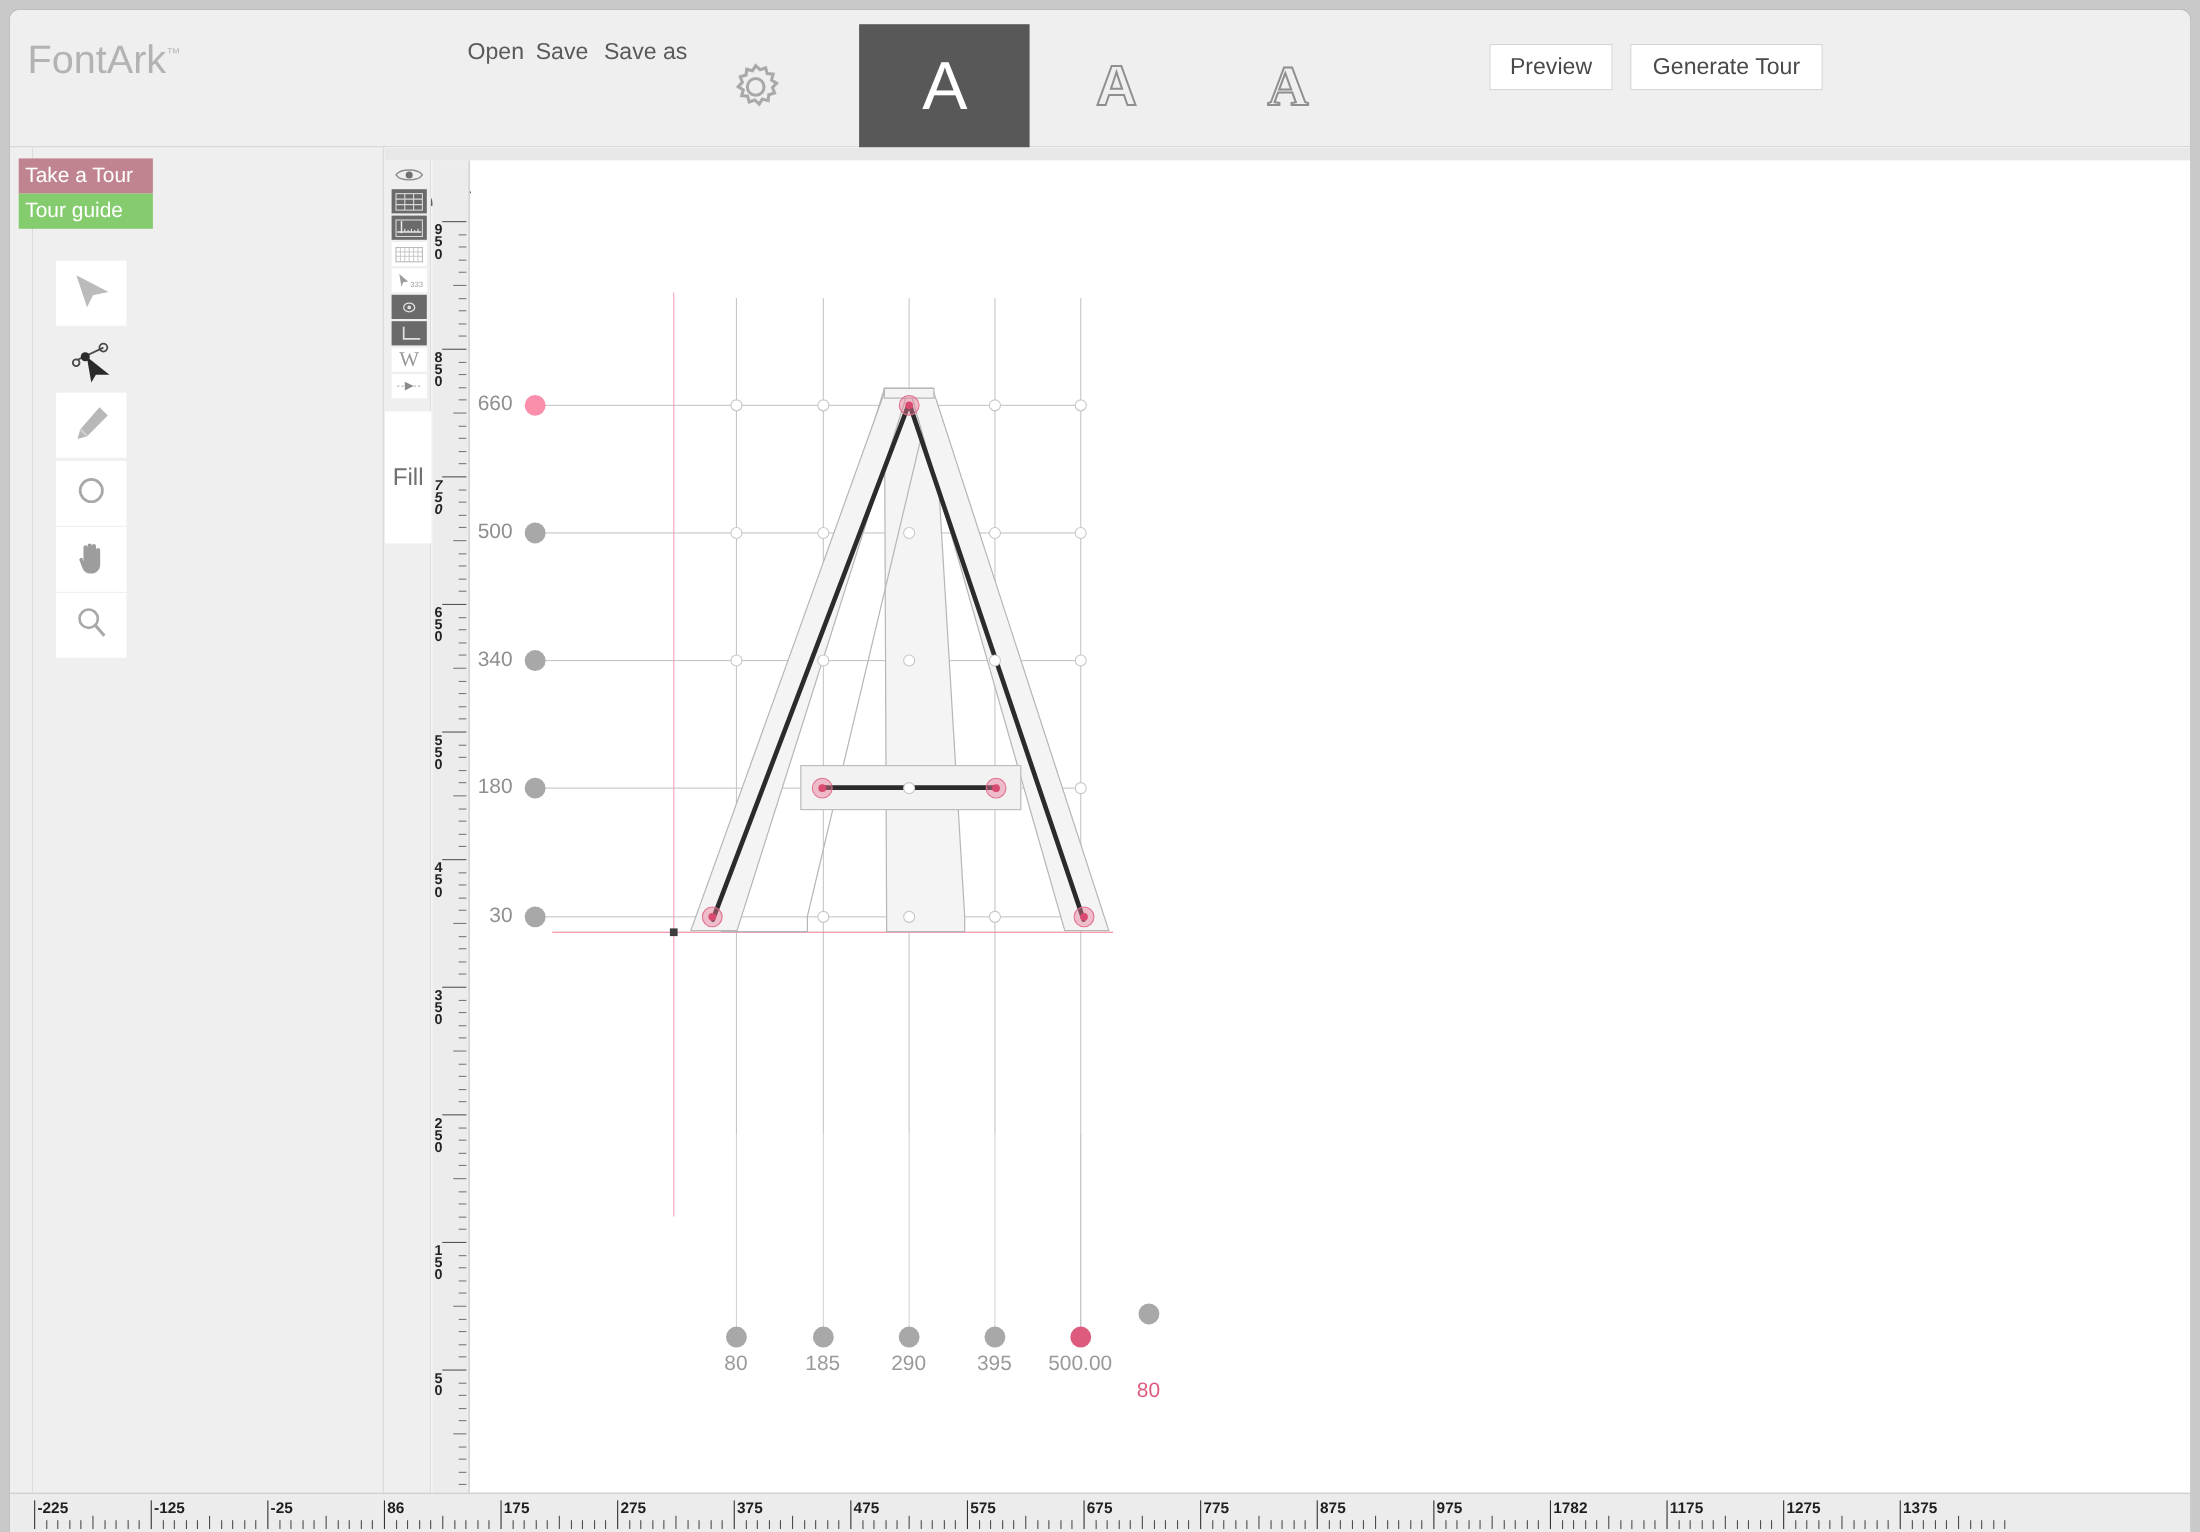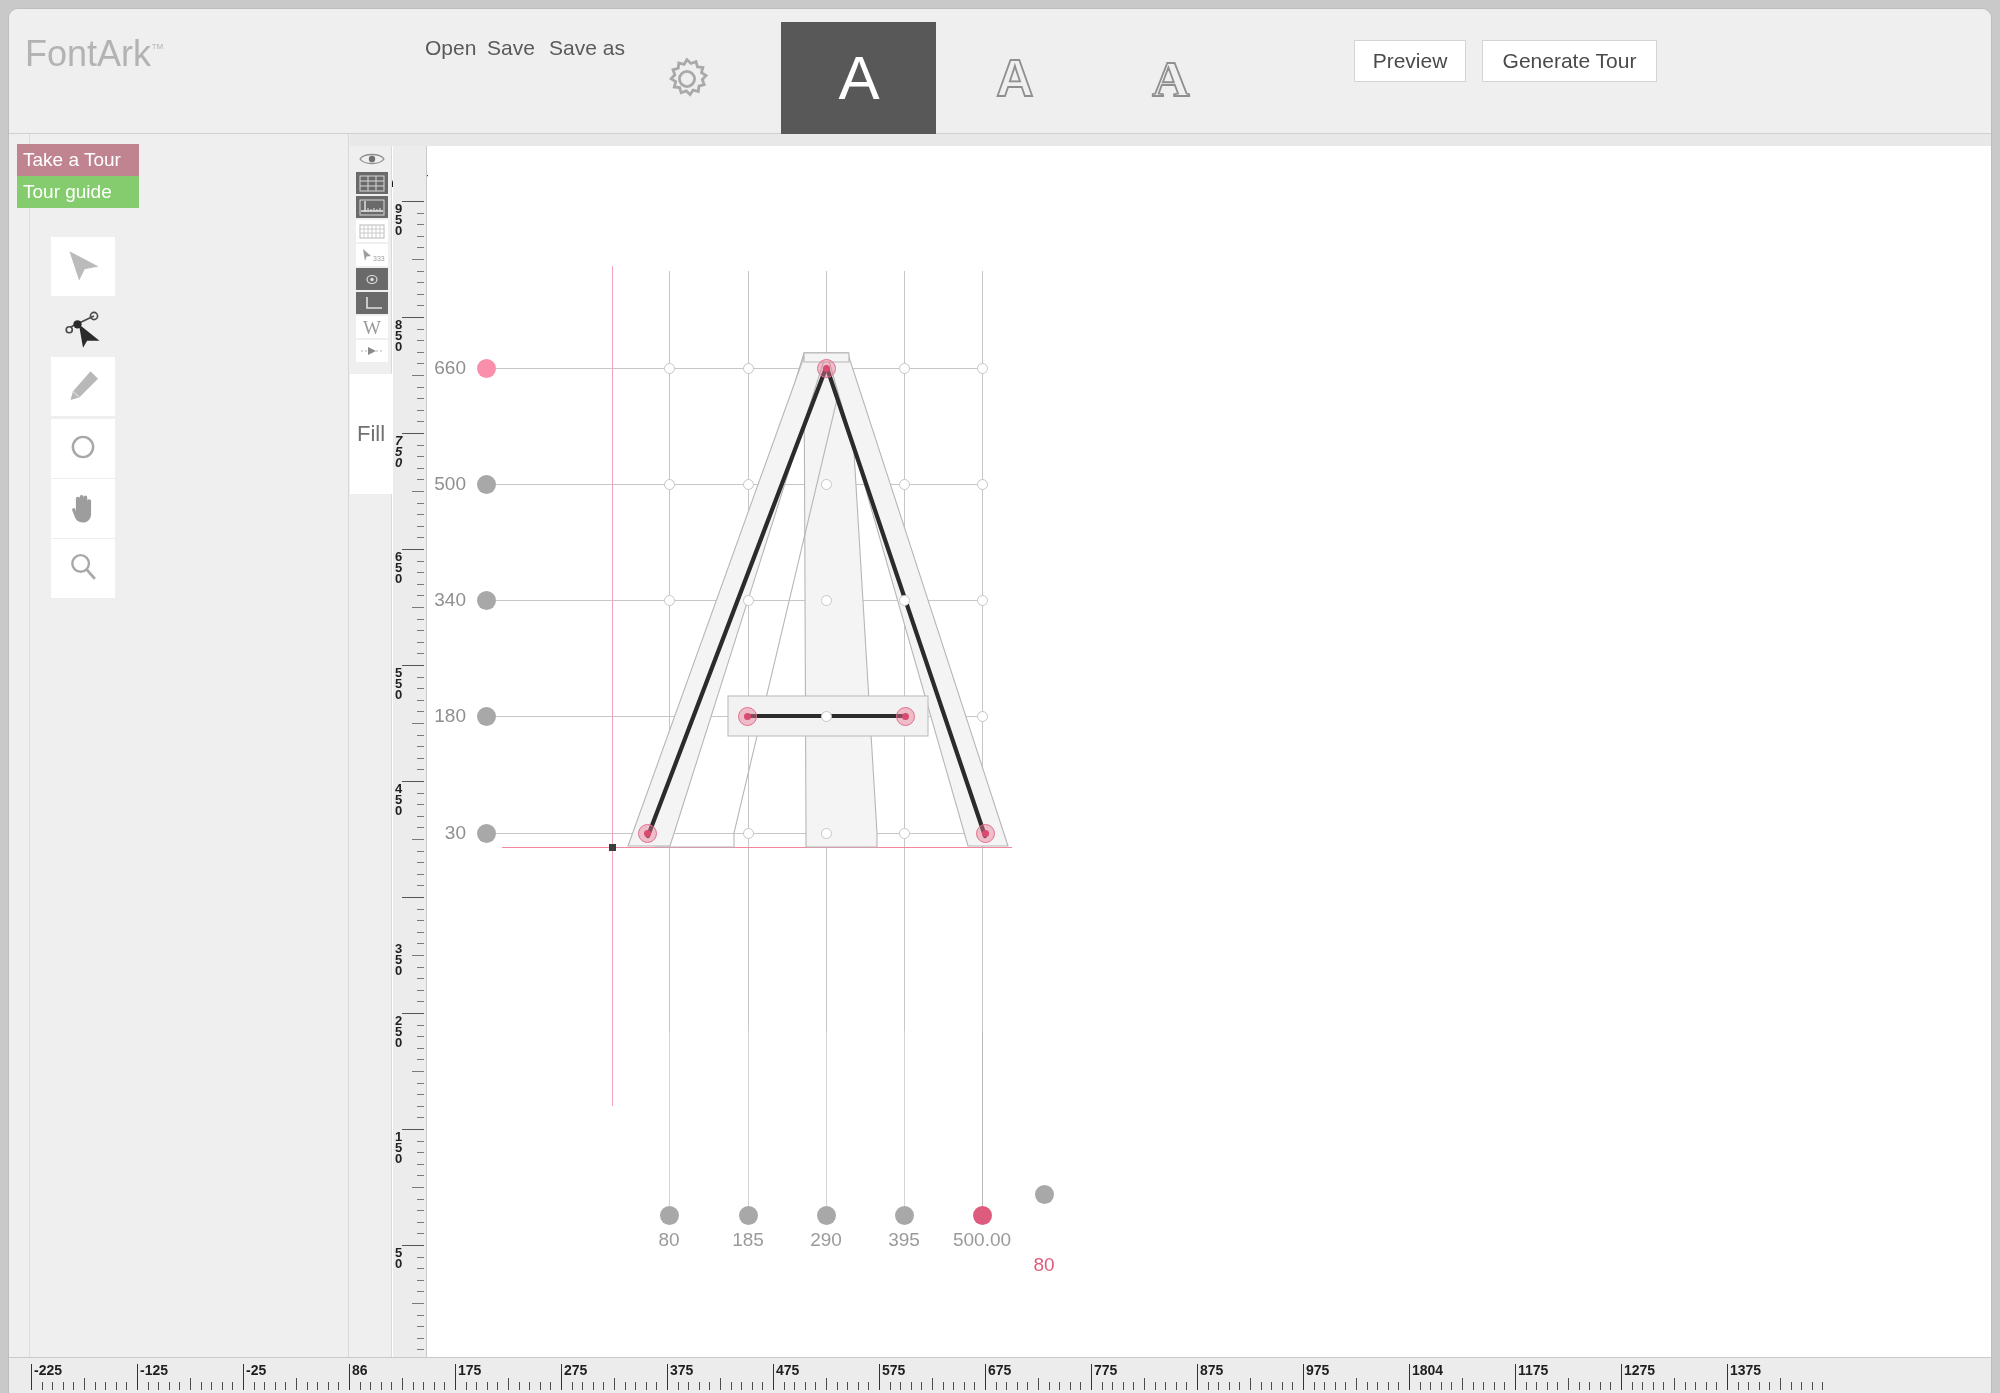--- a/index.html
+++ b/index.html
@@ -501,21 +501,21 @@
           <div class="vtick minor" style="top: 646.6px;"></div>
           <div class="vtick minor" style="top: 658.2px;"></div>
           <div class="vtick minor" style="top: 669.8px;"></div>
           <div class="vtick minor" style="top: 681.4px;"></div>
           <div class="vtick mid" style="top: 693px;"></div>
           <div class="vtick minor" style="top: 704.6px;"></div>
           <div class="vtick minor" style="top: 716.2px;"></div>
           <div class="vtick minor" style="top: 727.8px;"></div>
           <div class="vtick minor" style="top: 739.4px;"></div>
           <div class="vtick major" style="top: 751px;"></div>
-          <div class="vlabel" style="top: 797px;">350</div>
+          <div class="vlabel" style="top: 753px;">350</div>
           <div class="vtick minor" style="top: 762.6px;"></div>
           <div class="vtick minor" style="top: 774.2px;"></div>
           <div class="vtick minor" style="top: 785.8px;"></div>
           <div class="vtick minor" style="top: 797.4px;"></div>
           <div class="vtick mid" style="top: 809px;"></div>
           <div class="vtick minor" style="top: 820.6px;"></div>
           <div class="vtick minor" style="top: 832.2px;"></div>
           <div class="vtick minor" style="top: 843.8px;"></div>
           <div class="vtick minor" style="top: 855.4px;"></div>
           <div class="vtick major" style="top: 867px;"></div>
@@ -814,21 +814,21 @@
         <div class="htick minor" style="left: 1304.6px; height: 8px;"></div>
         <div class="htick minor" style="left: 1315.2px; height: 8px;"></div>
         <div class="htick minor" style="left: 1325.8px; height: 8px;"></div>
         <div class="htick minor" style="left: 1336.4px; height: 8px;"></div>
         <div class="htick minor" style="left: 1347px; height: 12px;"></div>
         <div class="htick minor" style="left: 1357.6px; height: 8px;"></div>
         <div class="htick minor" style="left: 1368.2px; height: 8px;"></div>
         <div class="htick minor" style="left: 1378.8px; height: 8px;"></div>
         <div class="htick minor" style="left: 1389.4px; height: 8px;"></div>
         <div class="htick major" style="left: 1400px;"></div>
-        <div class="hlabel" style="left: 1403px;">1804</div>
+        <div class="hlabel" style="left: 1403px;">1782</div>
         <div class="htick minor" style="left: 1410.6px; height: 8px;"></div>
         <div class="htick minor" style="left: 1421.2px; height: 8px;"></div>
         <div class="htick minor" style="left: 1431.8px; height: 8px;"></div>
         <div class="htick minor" style="left: 1442.4px; height: 8px;"></div>
         <div class="htick minor" style="left: 1453px; height: 12px;"></div>
         <div class="htick minor" style="left: 1463.6px; height: 8px;"></div>
         <div class="htick minor" style="left: 1474.2px; height: 8px;"></div>
         <div class="htick minor" style="left: 1484.8px; height: 8px;"></div>
         <div class="htick minor" style="left: 1495.4px; height: 8px;"></div>
         <div class="htick major" style="left: 1506px;"></div>

